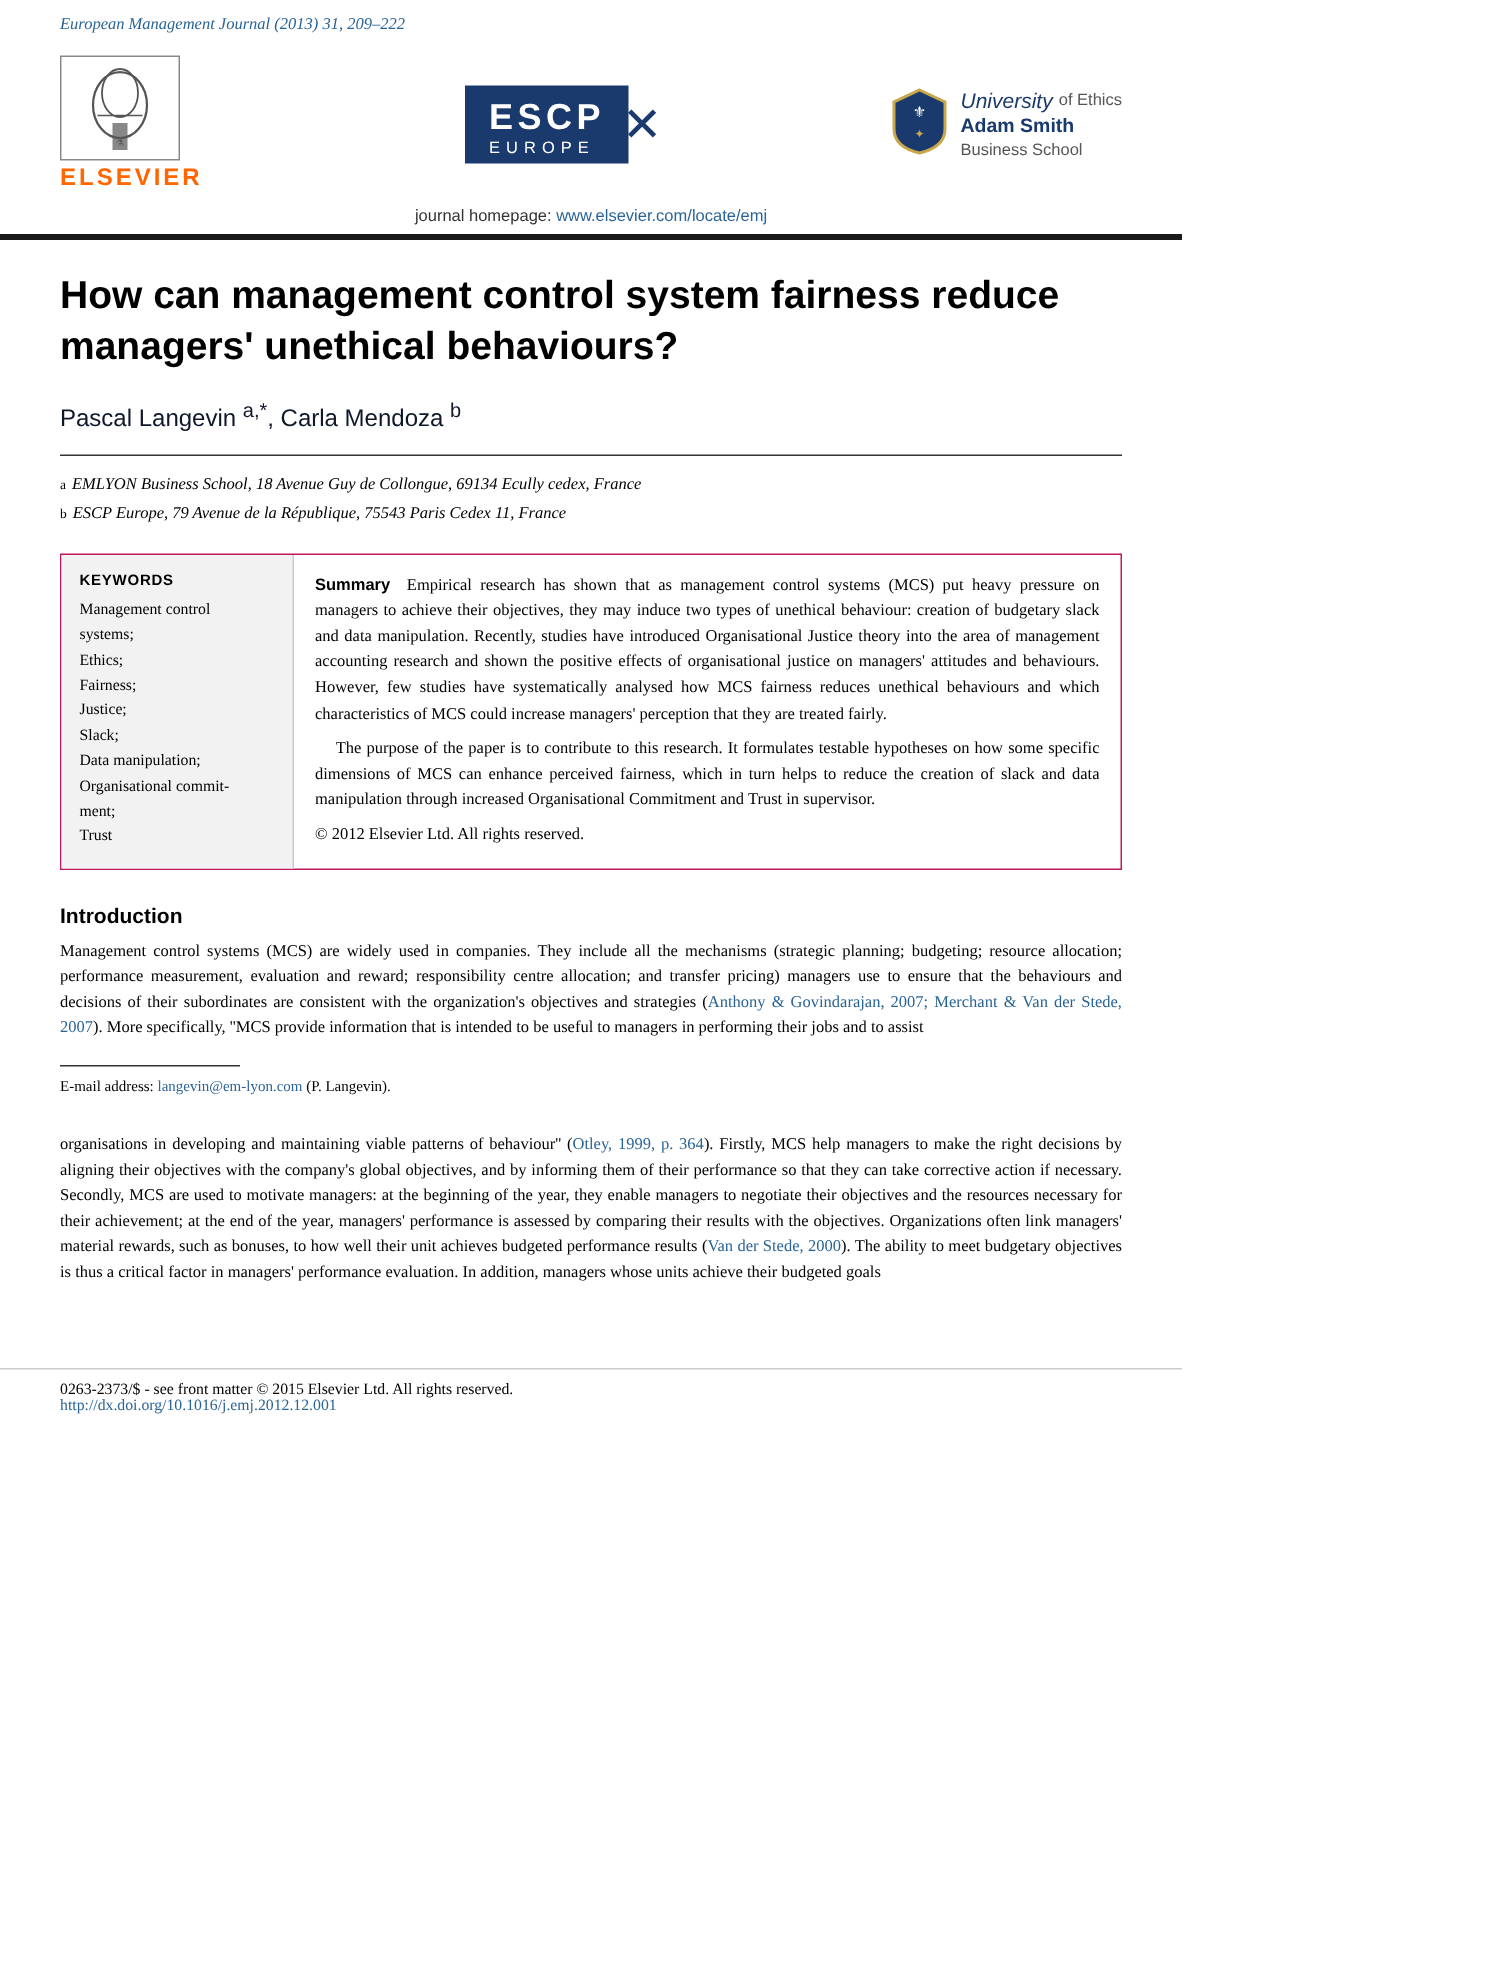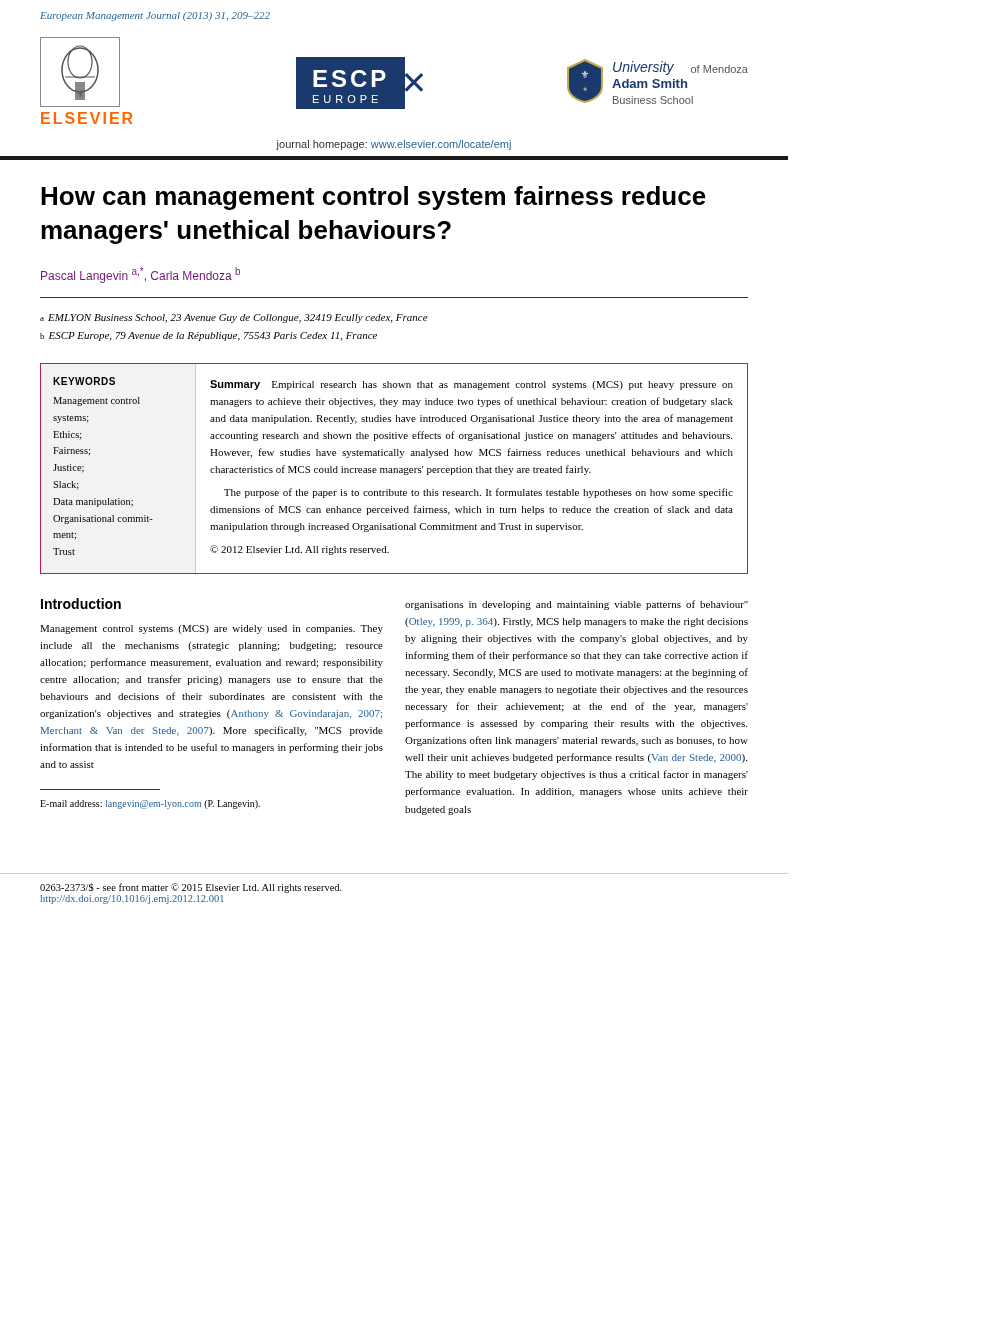--- a/index.html
+++ b/index.html
@@ -81,24 +81,24 @@
     }
     .article-title {
       font-size: 26px;
       font-weight: bold;
       font-family: Arial, sans-serif;
       line-height: 1.3;
       margin-bottom: 18px;
       color: #000;
     }
     .authors {
-      font-size: 12px;
+      font-size: 16px;
       font-family: Arial, sans-serif;
       margin-bottom: 14px;
-      color: #701a75;
+      color: #0f172a;
     }
     .affiliations {
       font-size: 11px;
       font-style: italic;
       margin-bottom: 18px;
       line-height: 1.7;
       color: #000;
     }
     .affil-row {
       display: flex;
@@ -157,20 +157,21 @@
       margin-bottom: 6px;
     }
     .copyright {
       font-size: 11px;
       margin-top: 6px;
     }
     
     .body-columns {
       display: flex;
       gap: 22px;
+      flex-direction: column;
     }
     .col-left {
       flex: 1;
     }
     .col-right {
       flex: 1;
     }
     .section-title {
       font-size: 14px;
       font-weight: bold;
@@ -285,23 +286,23 @@
 
     <div class="right-logo">
       <div>
         <svg width="38" height="46" viewBox="0 0 38 46">
           <path d="M19 2 L36 10 L36 28 Q36 40 19 44 Q2 40 2 28 L2 10 Z" fill="#1a3a6e" stroke="#c8a84b" stroke-width="2"></path>
           <text x="19" y="20" text-anchor="middle" font-size="10" fill="#fff" font-family="serif">⚜</text>
           <text x="19" y="34" text-anchor="middle" font-size="8" fill="#c8a84b" font-family="serif">✦</text>
         </svg>
       </div>
       <div style="display:flex; flex-direction:column; line-height:1.3;">
-        <div style="display:flex; align-items:flex-end; gap:17px;">
+        <div style="display:flex; align-items:center; gap:4px;">
           <span style="font-family:Arial,sans-serif; font-size:14px; font-style:italic; color:#1a3a6e;">University</span>
-          <span style="font-family:Arial,sans-serif; font-size:11px; color:#555;">of Mendoza</span>
+          <span style="font-family:Arial,sans-serif; font-size:11px; color:#555;">of Ethics</span>
         </div>
         <div style="font-family:Arial,sans-serif; font-size:13px; font-weight:bold; color:#1a3a6e;">Adam Smith</div>
         <div style="font-family:Arial,sans-serif; font-size:11px; color:#555;">Business School</div>
       </div>
     </div>
 
   </div>
 
   <div class="journal-homepage">
     <span>journal homepage:</span>
@@ -316,21 +317,21 @@
 
     <div class="authors">
       Pascal Langevin <sup>a,*</sup>, Carla Mendoza <sup>b</sup>
     </div>
 
     <div style="height:1px; background:#333; margin-bottom:10px;"></div>
 
     <div class="affiliations">
       <div class="affil-row">
         <sup class="affil-sup">a</sup>
-        <span>EMLYON Business School, 23 Avenue Guy de Collongue, 32419 Ecully cedex, France</span>
+        <span>EMLYON Business School, 18 Avenue Guy de Collongue, 69134 Ecully cedex, France</span>
       </div>
       <div class="affil-row">
         <sup class="affil-sup">b</sup>
         <span>ESCP Europe, 79 Avenue de la République, 75543 Paris Cedex 11, France</span>
       </div>
     </div>
 
     <div class="abstract-section">
 
       <div class="keywords-box">

